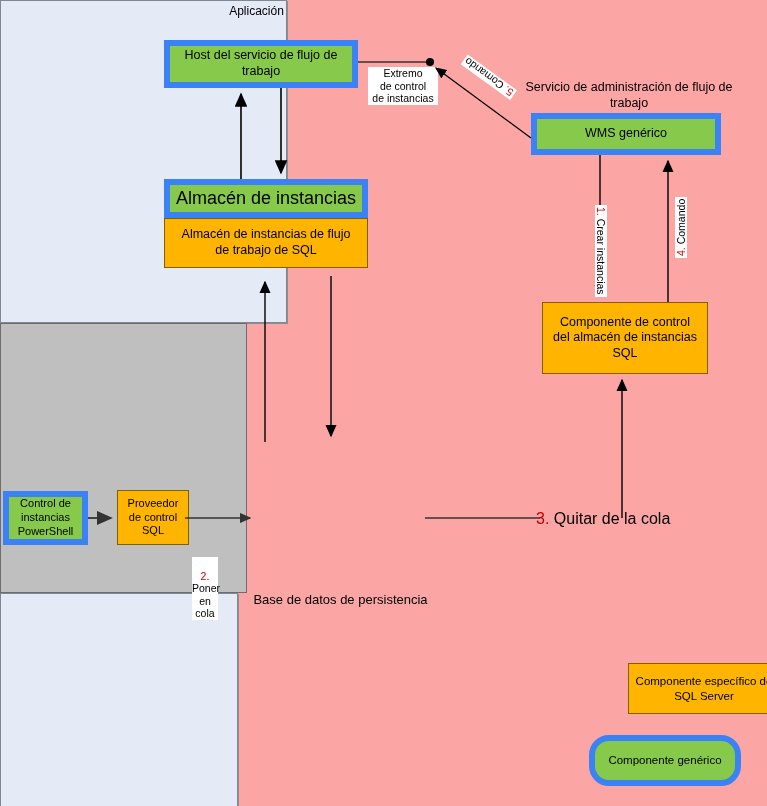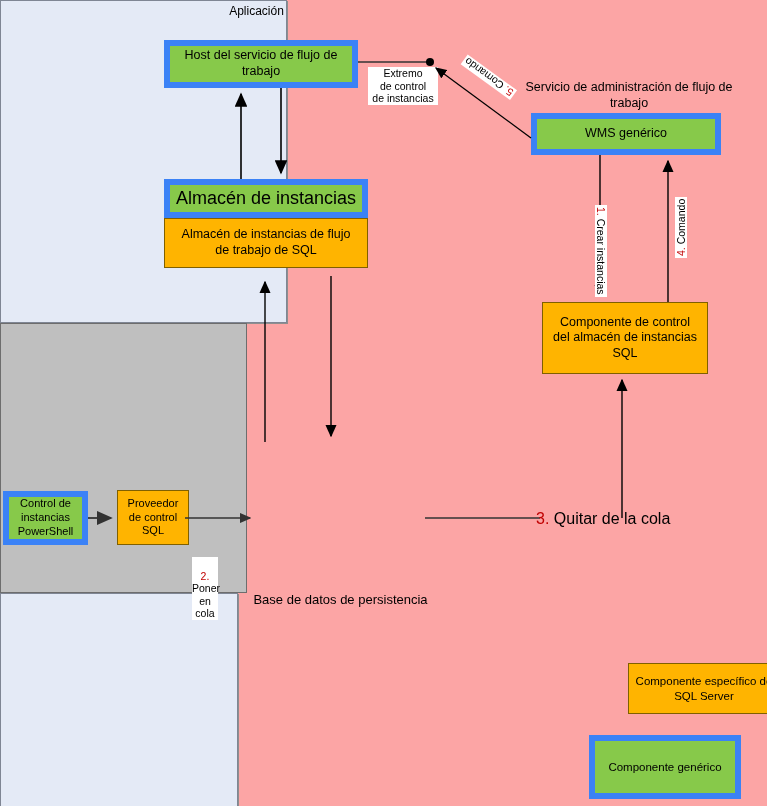--- a/index.html
+++ b/index.html
@@ -111,21 +111,21 @@
 
   <div class="container-title" style="left:236px; top:592px; width:209px; font-size:13px;">Base de datos de persistencia</div>
 
 
   <div class="box green" style="left:3px; top:491px; width:85px; height:54px; font-size:11px; padding:1px 4px;">Control de instancias PowerShell</div>
 
   <div class="box orange" style="left:117px; top:490px; width:72px; height:55px; font-size:11px; padding:0 4px;">Proveedor de control SQL</div>
 
   <div class="box orange" style="left:589px; top:663px; width:152px; height:51px; font-size:11.5px; padding:0 6px;margin-left:39px;">Componente específico de SQL Server</div>
 
-  <div class="box green" style="left:589px; top:735px; width:152px; height:64px; font-size:11.5px; padding:0 0;">Componente genérico</div>
+  <div class="box green" style="left:589px; top:735px; width:152px; height:51px; font-size:11.5px; padding:0 0;border-radius:20px;">Componente genérico</div>
 
   <svg class="overlay" viewBox="0 0 767 806">
     <defs>
       <marker id="arrowhead" markerWidth="9" markerHeight="8" refX="8" refY="4" orient="auto">
         <polygon points="0 0, 9 4, 0 8" fill="#000000"></polygon>
       </marker>
       <marker id="arrowheadgray" markerWidth="9" markerHeight="8" refX="8" refY="4" orient="auto">
         <polygon points="0 0, 9 4, 0 8" fill="#333333"></polygon>
       </marker>
     </defs>

